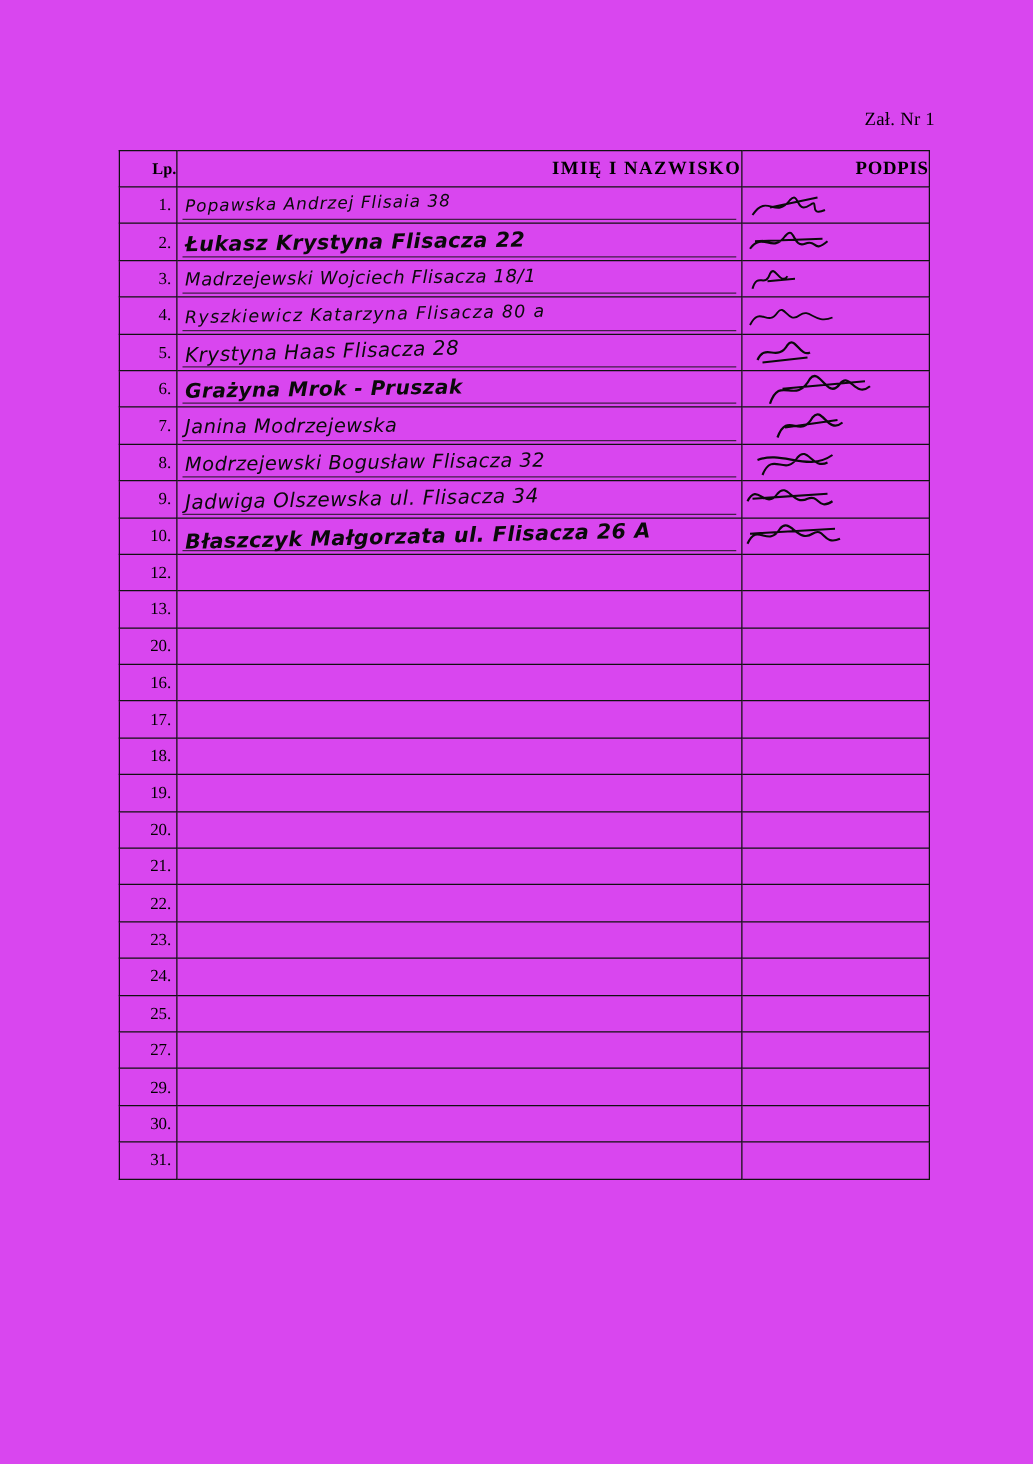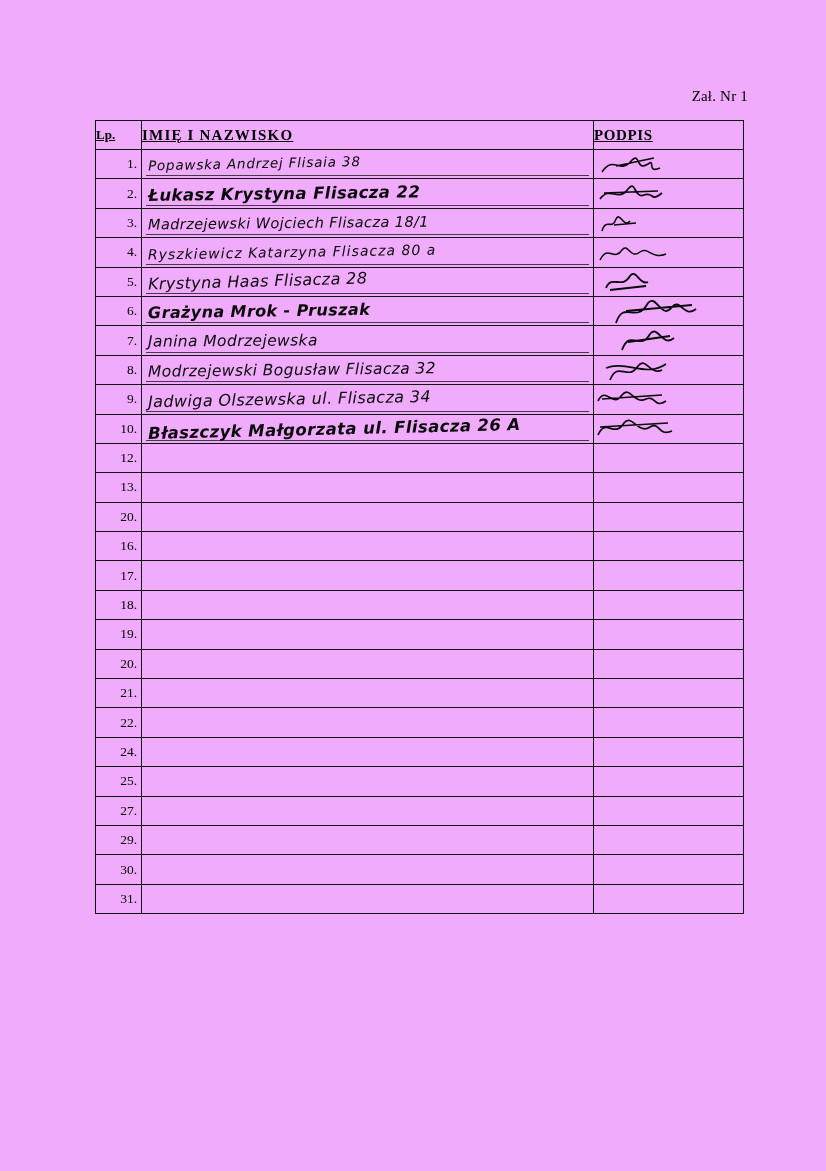--- a/index.html
+++ b/index.html
@@ -13,21 +13,21 @@
     position: relative;
     font-family: "Liberation Serif", serif;
     color: #000;
     overflow: hidden;
   }
   .page {
     position: absolute;
     left: 0; top: 0;
     width: 826px;
     height: 1171px;
-    background: #f0abfc;
+    background: #d946ef;
   }
   
   .doc-ref {
     position: absolute;
     right: 78px;
     top: 88px;
     font-size: 15px;
     font-family: "Liberation Serif", serif;
     letter-spacing: 0.2px;
     white-space: nowrap;
@@ -47,23 +47,22 @@
     vertical-align: middle;
   }
   col.c-lp { width: 46px; }
   col.c-name { width: 452px; }
   col.c-sign { width: 150px; }
 
   thead th {
     height: 28px;
     font-size: 15px;
     font-weight: bold;
-    text-align: left;
+    text-align: right;
     font-family: "Liberation Serif", serif;
-    text-decoration: underline;
   }
   th.hdr-lp { font-size: 13px; }
   th.hdr-name { letter-spacing: 1.2px; }
   th.hdr-sign { letter-spacing: 0.6px; }
 
   tbody tr { height: 29.4px; }
   td.num {
     text-align: center;
     font-size: 13.5px;
     font-family: "Liberation Serif", serif;
@@ -336,20 +335,25 @@
         <td class="num">21.</td>
         <td class="name"></td>
         <td class="sign"></td>
       </tr>
       <tr>
         <td class="num">22.</td>
         <td class="name"></td>
         <td class="sign"></td>
       </tr>
       <tr>
+        <td class="num">23.</td>
+        <td class="name"></td>
+        <td class="sign"></td>
+      </tr>
+      <tr>
         <td class="num">24.</td>
         <td class="name"></td>
         <td class="sign"></td>
       </tr>
       <tr>
         <td class="num">25.</td>
         <td class="name"></td>
         <td class="sign"></td>
       </tr>
       <tr>

